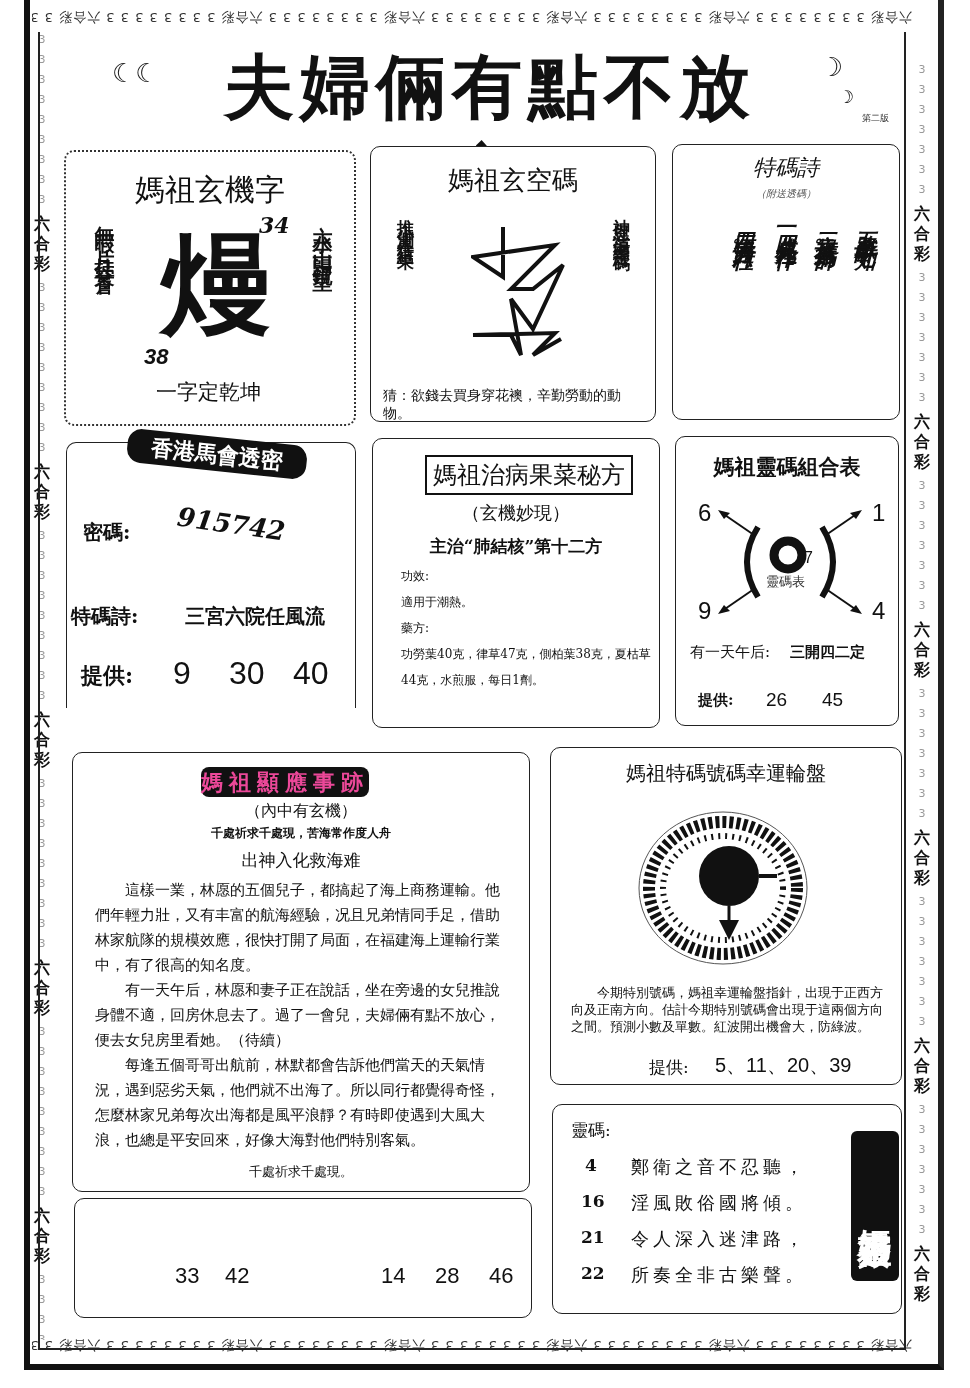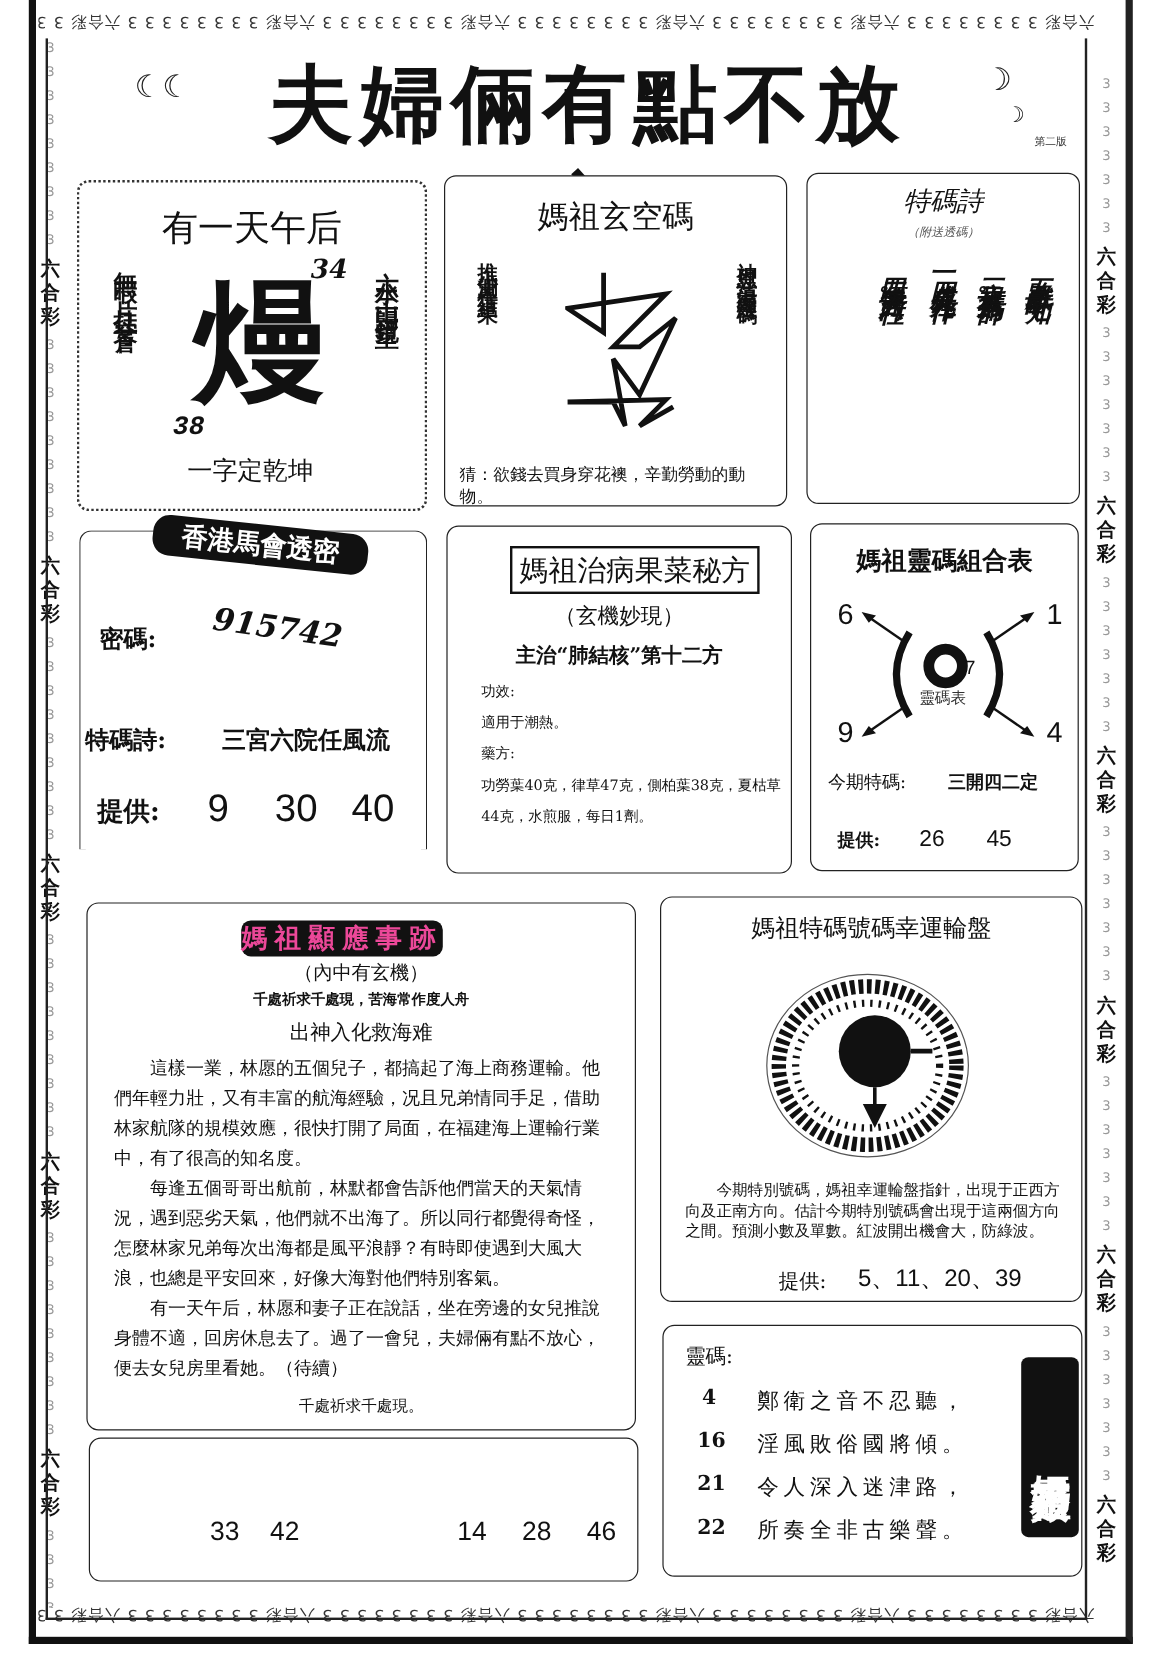--- a/index.html
+++ b/index.html
@@ -17,21 +17,21 @@
   .masthead{position:absolute;left:190px;top:42px;width:600px;height:90px;font-family:"DejaVu Sans",sans-serif;font-weight:bold;font-size:70px;letter-spacing:6px;text-align:center;line-height:90px;color:#111;}
   .edition{position:absolute;left:862px;top:112px;font-size:9px;color:#333;}
   .deco{position:absolute;font-size:26px;color:#222;}
   .panel{position:absolute;border:1.5px solid #222;border-radius:10px;box-sizing:border-box;background:#fff;}
   .panel.dotted{border:2px dotted #333;}
   .title{position:absolute;font-family:"DejaVu Serif",serif;text-align:center;}
   .vert{position:absolute;writing-mode:vertical-rl;font-family:"DejaVu Serif",serif;font-weight:bold;letter-spacing:8px;}
   .p1-title{left:0;right:0;top:18px;font-size:30px;}
   .p1-big{position:absolute;left:95px;top:68px;font-size:110px;font-weight:bold;line-height:130px;}
   .p1-n34{position:absolute;left:193px;top:60px;font-size:22px;font-style:italic;font-weight:bold;font-family:"DejaVu Serif",serif;}
-  .p1-n38{position:absolute;left:78px;top:192px;font-size:22px;font-style:italic;font-weight:bold;font-family:Liberation Mono, monospace;}
+  .p1-n38{position:absolute;left:78px;top:192px;font-size:22px;font-style:italic;font-weight:bold;font-family:Liberation Sans, sans-serif;}
   .p1-bottom{position:absolute;left:90px;top:226px;font-size:21px;font-family:"DejaVu Serif",serif;}
   .p2-riddle{position:absolute;left:12px;right:8px;top:240px;font-size:14px;font-family:"DejaVu Serif",serif;}
   .poem-col{position:absolute;writing-mode:vertical-rl;font-family:"DejaVu Serif",serif;font-weight:bold;font-size:21px;letter-spacing:3px;}
   .hk-label{position:absolute;left:-12px;top:-16px;width:180px;height:34px;background:#111;color:#fff;border-radius:14px;transform:rotate(6deg);font-size:22px;font-weight:bold;text-align:center;line-height:34px;font-family:"DejaVu Serif",serif;}
   .row{position:absolute;font-family:"DejaVu Serif",serif;}
   .boxed{border:2px solid #111;padding:2px 6px;}
   .small-text{font-size:12px;line-height:27px;}
   .story p{margin:0;text-indent:2em;}
   .story{position:absolute;left:22px;right:16px;top:125px;font-size:15px;line-height:25px;}
   .inv-title{position:absolute;left:128px;top:14px;width:168px;height:30px;background:#111;color:#ec4899;border-radius:8px;font-size:22px;font-weight:bold;text-align:center;line-height:30px;letter-spacing:6px;font-family:"DejaVu Serif",serif;}
@@ -154,21 +154,21 @@
 
 <div class="inner"></div>
 
 <div class="deco" style="left:112px;top:58px;">☾☾</div>
 <div class="deco" style="left:820px;top:52px;">☽</div>
 <div class="deco" style="left:838px;top:86px;font-size:18px;">☽</div>
 <div class="masthead">夫婦倆有點不放心</div>
 <div class="edition">第二版</div>
 
 <div class="panel dotted" style="left:64px;top:150px;width:292px;height:276px;">
-  <div class="title p1-title">有一天午后</div>
+  <div class="title p1-title">媽祖玄機字</div>
   <div class="vert" style="left:26px;top:58px;font-size:20px;height:210px;">無暇一片挂穹蒼</div>
   <div class="vert" style="left:244px;top:58px;font-size:20px;height:210px;">六水三山歸鏡里</div>
   <div class="p1-big">熳</div>
   <div class="p1-n34">34</div>
   <div class="p1-n38">38</div>
   <div class="p1-bottom">一字定乾坤</div>
 </div>
 
 <div class="panel" style="left:370px;top:146px;width:286px;height:276px;">
   <div class="title" style="left:0;right:0;top:16px;font-size:26px;">媽祖玄空碼</div>
@@ -226,36 +226,36 @@
     <line x1="38" y1="82" x2="6" y2="104" stroke="#111" stroke-width="2"></line>
     <polygon points="2,107 8,98 14,104" fill="#111"></polygon>
     <line x1="110" y1="82" x2="142" y2="104" stroke="#111" stroke-width="2"></line>
     <polygon points="146,107 134,104 140,98" fill="#111"></polygon>
     <path d="M42,20 Q20,55 42,90" fill="none" stroke="#111" stroke-width="6"></path>
     <path d="M106,20 Q128,55 106,90" fill="none" stroke="#111" stroke-width="6"></path>
     <circle cx="72" cy="48" r="14" fill="none" stroke="#111" stroke-width="9"></circle>
   </svg>
   <div class="num-row" style="left:128px;top:112px;font-size:16px;">7</div>
   <div class="row" style="left:90px;top:136px;font-size:13px;color:#333;">靈碼表</div>
-  <div class="row" style="left:14px;top:206px;font-size:15px;">今期特碼:</div>
+  <div class="row" style="left:14px;top:206px;font-size:15px;">有一天午后:</div>
   <div class="row" style="left:114px;top:206px;font-size:15px;font-weight:bold;">三開四二定</div>
   <div class="row" style="left:22px;top:254px;font-size:15px;font-weight:bold;">提供:</div>
   <div class="num-row" style="left:90px;top:252px;font-size:19px;">26</div>
   <div class="num-row" style="left:146px;top:252px;font-size:19px;">45</div>
 </div>
 
 <div class="panel" style="left:72px;top:752px;width:458px;height:440px;">
   <div class="inv-title">媽祖顯應事跡</div>
   <div class="title" style="left:0;right:0;top:48px;font-size:16px;">（內中有玄機）</div>
   <div class="title" style="left:0;right:0;top:72px;font-size:12px;font-weight:bold;">千處祈求千處現，苦海常作度人舟</div>
   <div class="title" style="left:0;right:0;top:96px;font-size:17px;">出神入化救海难</div>
   <div class="story">
     <p>這樣一業，林愿的五個兒子，都搞起了海上商務運輸。他們年輕力壯，又有丰富的航海經驗，况且兄弟情同手足，借助林家航隊的規模效應，很快打開了局面，在福建海上運輸行業中，有了很高的知名度。</p>
+    <p>有一天午后，林愿和妻子正在說話，坐在旁邊的女兒推說身體不適，回房休息去了。過了一會兒，夫婦倆有點不放心，便去女兒房里看她。（待續）</p>
     <p>每逢五個哥哥出航前，林默都會告訴他們當天的天氣情況，遇到惡劣天氣，他們就不出海了。所以同行都覺得奇怪，怎麼林家兄弟每次出海都是風平浪靜？有時即使遇到大風大浪，也總是平安回來，好像大海對他們特別客氣。</p>
-    <p>有一天午后，林愿和妻子正在說話，坐在旁邊的女兒推說身體不適，回房休息去了。過了一會兒，夫婦倆有點不放心，便去女兒房里看她。（待續）</p>
   </div>
   <div class="title" style="left:0;right:0;top:410px;font-size:13px;">千處祈求千處現。</div>
 </div>
 
 <div class="panel" style="left:550px;top:747px;width:352px;height:338px;">
   <div class="title" style="left:0;right:0;top:12px;font-size:20px;text-align:center;">媽祖特碼號碼幸運輪盤</div>
   <svg style="position:absolute;left:80px;top:60px;" width="180" height="160" viewBox="0 0 180 160">
     <ellipse cx="92" cy="80" rx="84" ry="76" fill="none" stroke="#555" stroke-width="1"></ellipse>
     <ellipse cx="92" cy="80" rx="74" ry="66" fill="none" stroke="#111" stroke-width="12" stroke-dasharray="4 3"></ellipse>
     <ellipse cx="92" cy="80" rx="60" ry="52" fill="none" stroke="#111" stroke-width="6" stroke-dasharray="2 5"></ellipse>

